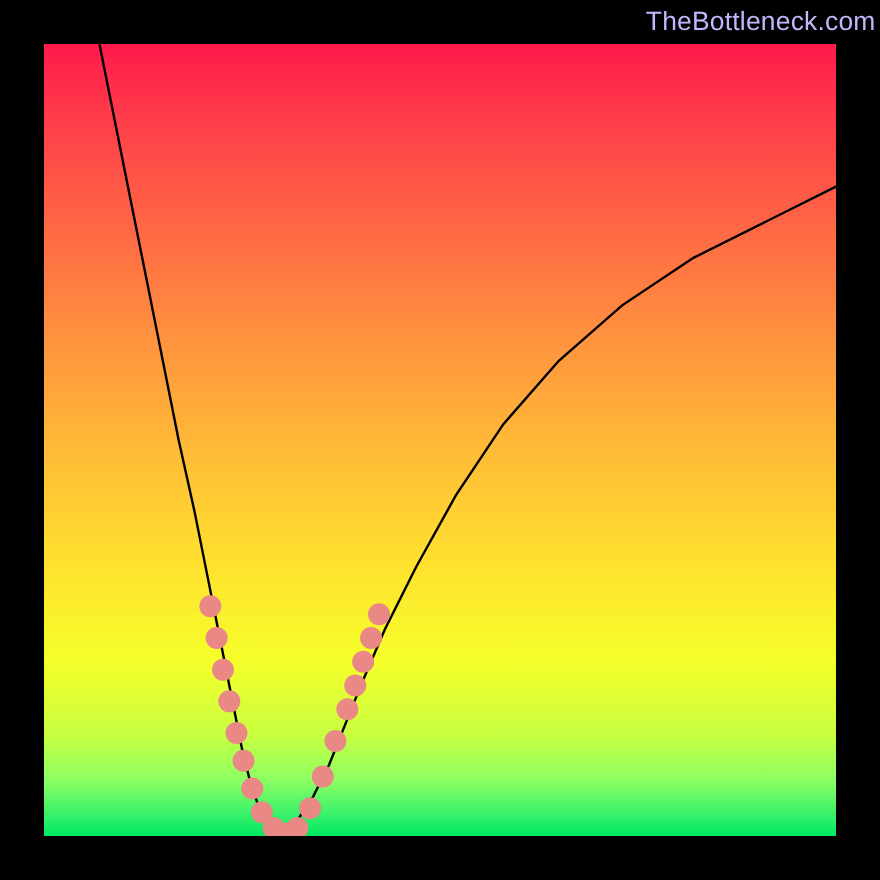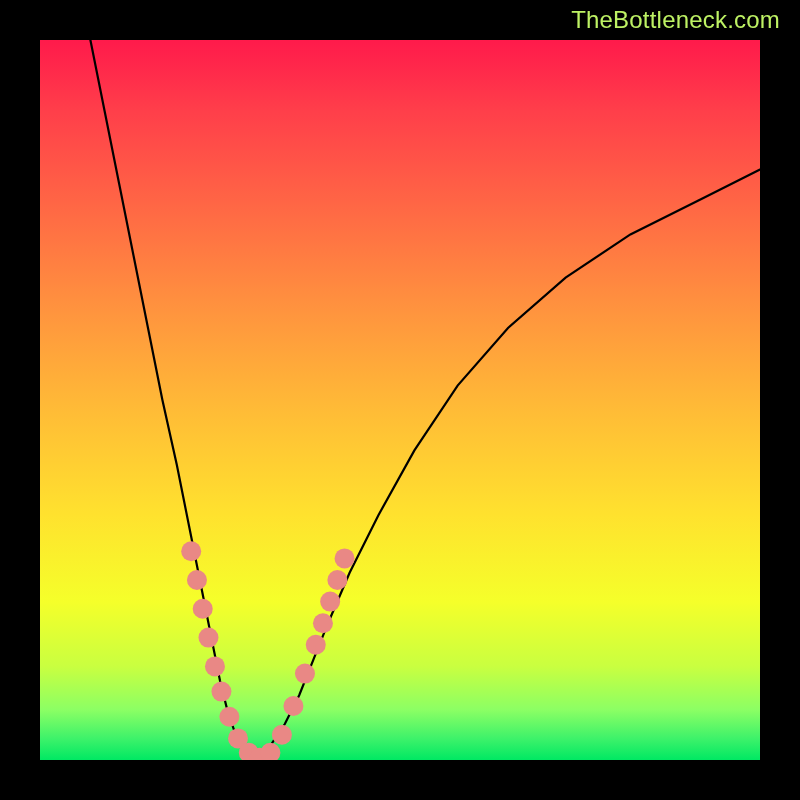--- a/index.html
+++ b/index.html
@@ -34,22 +34,22 @@
       #ffe22e 66%,
       #f5ff2a 78%,
       #c9ff40 87%,
       #8cff64 93%,
       #3ef26a 97%,
       #00e863 100%);
   }
   .watermark {
     position: absolute;
     top: 6px;
-    right: 20px;
-    color: #bef264;
+    right: 4px;
+    color: #c4b5fd;
     font-size: 24px;
     font-weight: 500;
     letter-spacing: 0.2px;
   }
   svg.curve {
     position: absolute;
     left: 0;
     top: 0;
     width: 720px;
     height: 720px;

